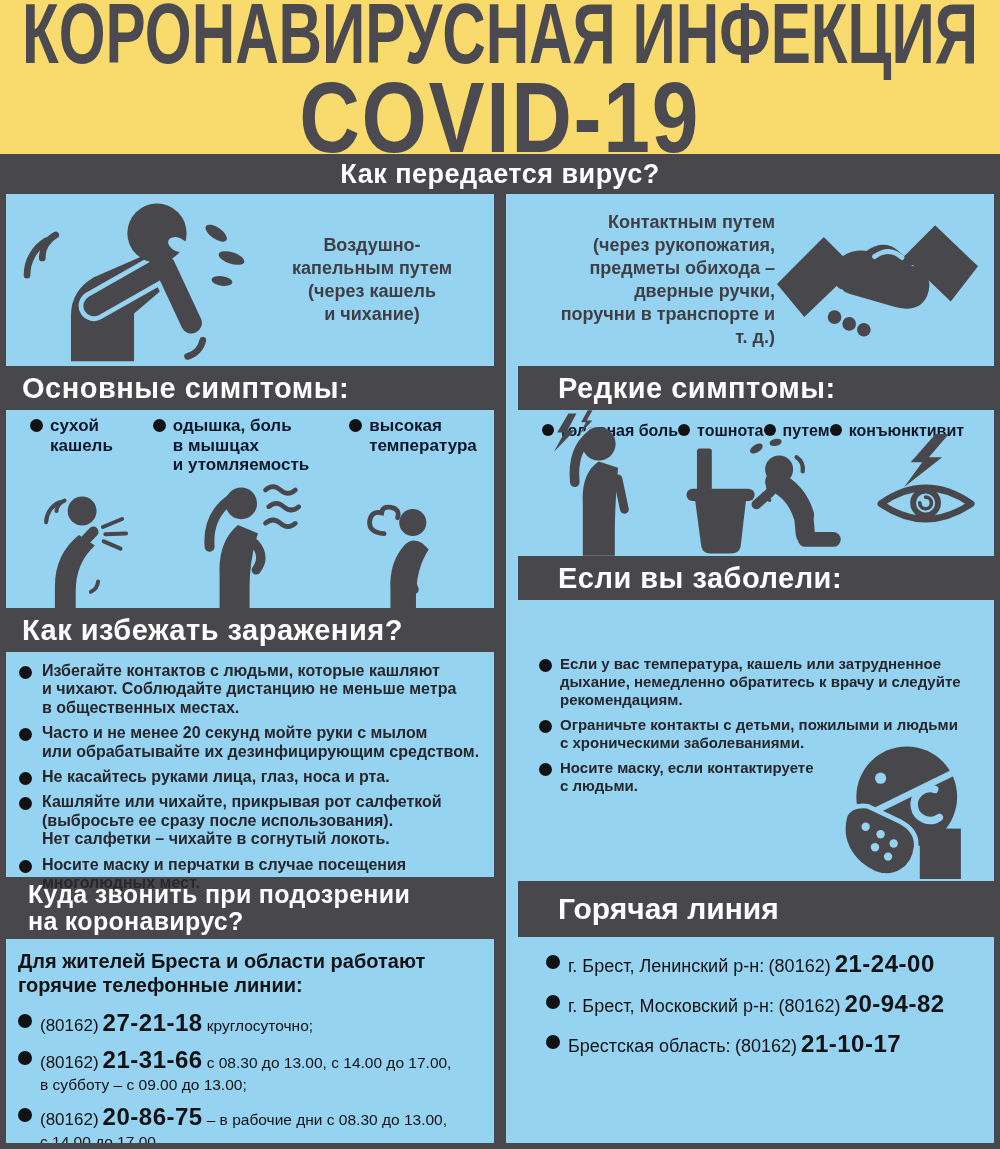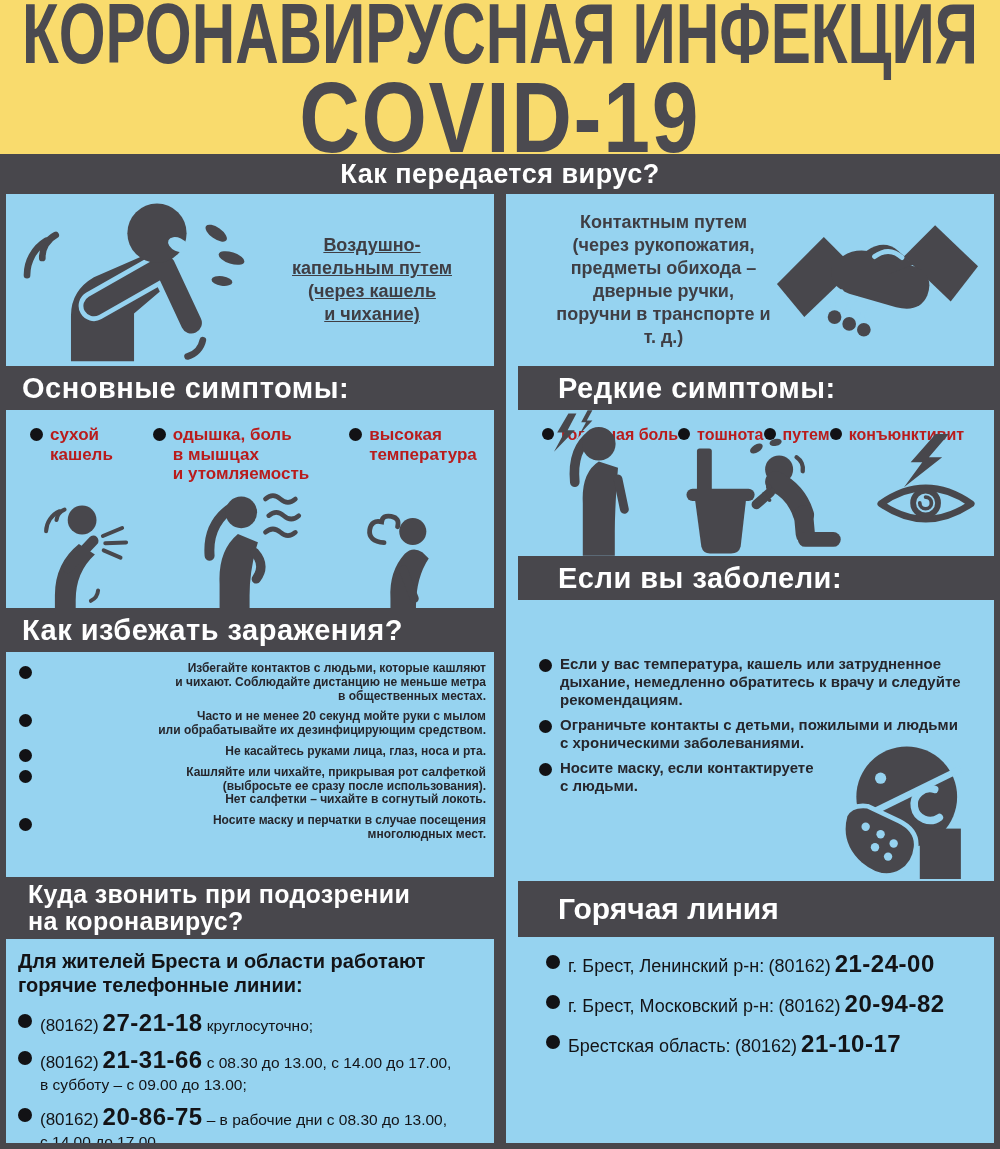--- a/index.html
+++ b/index.html
@@ -22,43 +22,43 @@
   .col-right .sec-bar{margin-left:12px;padding-left:40px;}
   .bar-lg{height:44px;font-size:29px;letter-spacing:.5px;}
   .bar-call{height:62px;font-size:25px;line-height:1.1;letter-spacing:.3px;white-space:pre-line;padding-left:22px !important;}
   .bar-hot{height:56px;font-size:30px;}
 
   .preline{white-space:pre-line;}
 
   
   .trans-row{height:172px;display:flex;align-items:center;flex:none;}
   .trans-caption{font-weight:bold;font-size:18px;color:#3f3e44;line-height:1.28;}
-  .col-left .trans-caption{flex:1;text-align:center;padding:0 18px 0 4px;text-decoration:underline;}
-  .col-right .trans-caption{padding-left:46px;text-align:center;}
+  .col-left .trans-caption{flex:1;text-align:center;padding:0 18px 0 4px;}
+  .col-right .trans-caption{padding-left:46px;text-align:right;}
   .col-right .trans-row .icon-wrap{margin-left:auto;margin-right:14px;}
   .icon-wrap{flex:none;display:flex;align-items:center;justify-content:center;}
 
   
   .sym-area{height:192px;display:flex;flex-direction:column;flex:none;padding-top:6px;}
   .sym-labels{display:flex;gap:40px;padding-left:24px;}
-  .sym-label{display:flex;gap:7px;font-weight:bold;font-size:17px;color:#b91c1c;line-height:1.15;margin-top:9px;}
+  .sym-label{display:flex;gap:7px;font-weight:bold;font-size:17px;color:#0f172a;line-height:1.15;}
   .dot{width:13px;height:13px;border-radius:50%;background:#121215;flex:none;margin-top:3px;}
   .sym-icons{flex:1;display:flex;align-items:flex-end;justify-content:space-between;padding:0 34px 0 26px;}
 
   
   .rare-labels{height:34px;display:flex;align-items:center;justify-content:flex-start;padding:4px 8px 0 36px;flex:none;}
   .rare-labels .sym-label{font-size:16px;white-space:nowrap;}
   .rare-labels .dot{width:12px;height:12px;margin-top:2px;}
   .rare-icons{flex:1;display:flex;align-items:flex-end;justify-content:space-between;padding:0 16px 0 40px;min-height:0;}
 
   
   ul.bullets{list-style:none;margin:0;padding:10px 8px 0 10px;flex:1;min-height:0;}
   ul.bullets li{position:relative;padding-left:26px;font-weight:bold;color:#26262c;margin-bottom:7px;white-space:pre-line;}
   ul.bullets li::before{content:"";position:absolute;left:3px;top:4px;width:13px;height:13px;border-radius:50%;background:#121215;}
-  .col-left ul.bullets li{font-size:12px;line-height:1.15;text-align:right;}
+  .col-left ul.bullets li{font-size:16px;line-height:1.15;}
   .col-right ul.bullets{padding-left:30px;flex:none;}
   .col-right ul.bullets li{font-size:15px;line-height:1.2;padding-left:24px;}
 
   .sick-wrap{height:236px;position:relative;flex:none;margin-top:45px;}
   .sick-wrap .mask-pos{position:absolute;right:16px;bottom:2px;}
 
   
   .phones{height:194px;flex:none;padding:10px 6px 0 12px;}
   .intro{font-weight:bold;color:#131316;line-height:1.22;margin:0 0 10px 0;white-space:pre-line;}
   .phones .intro{font-size:20px;}

